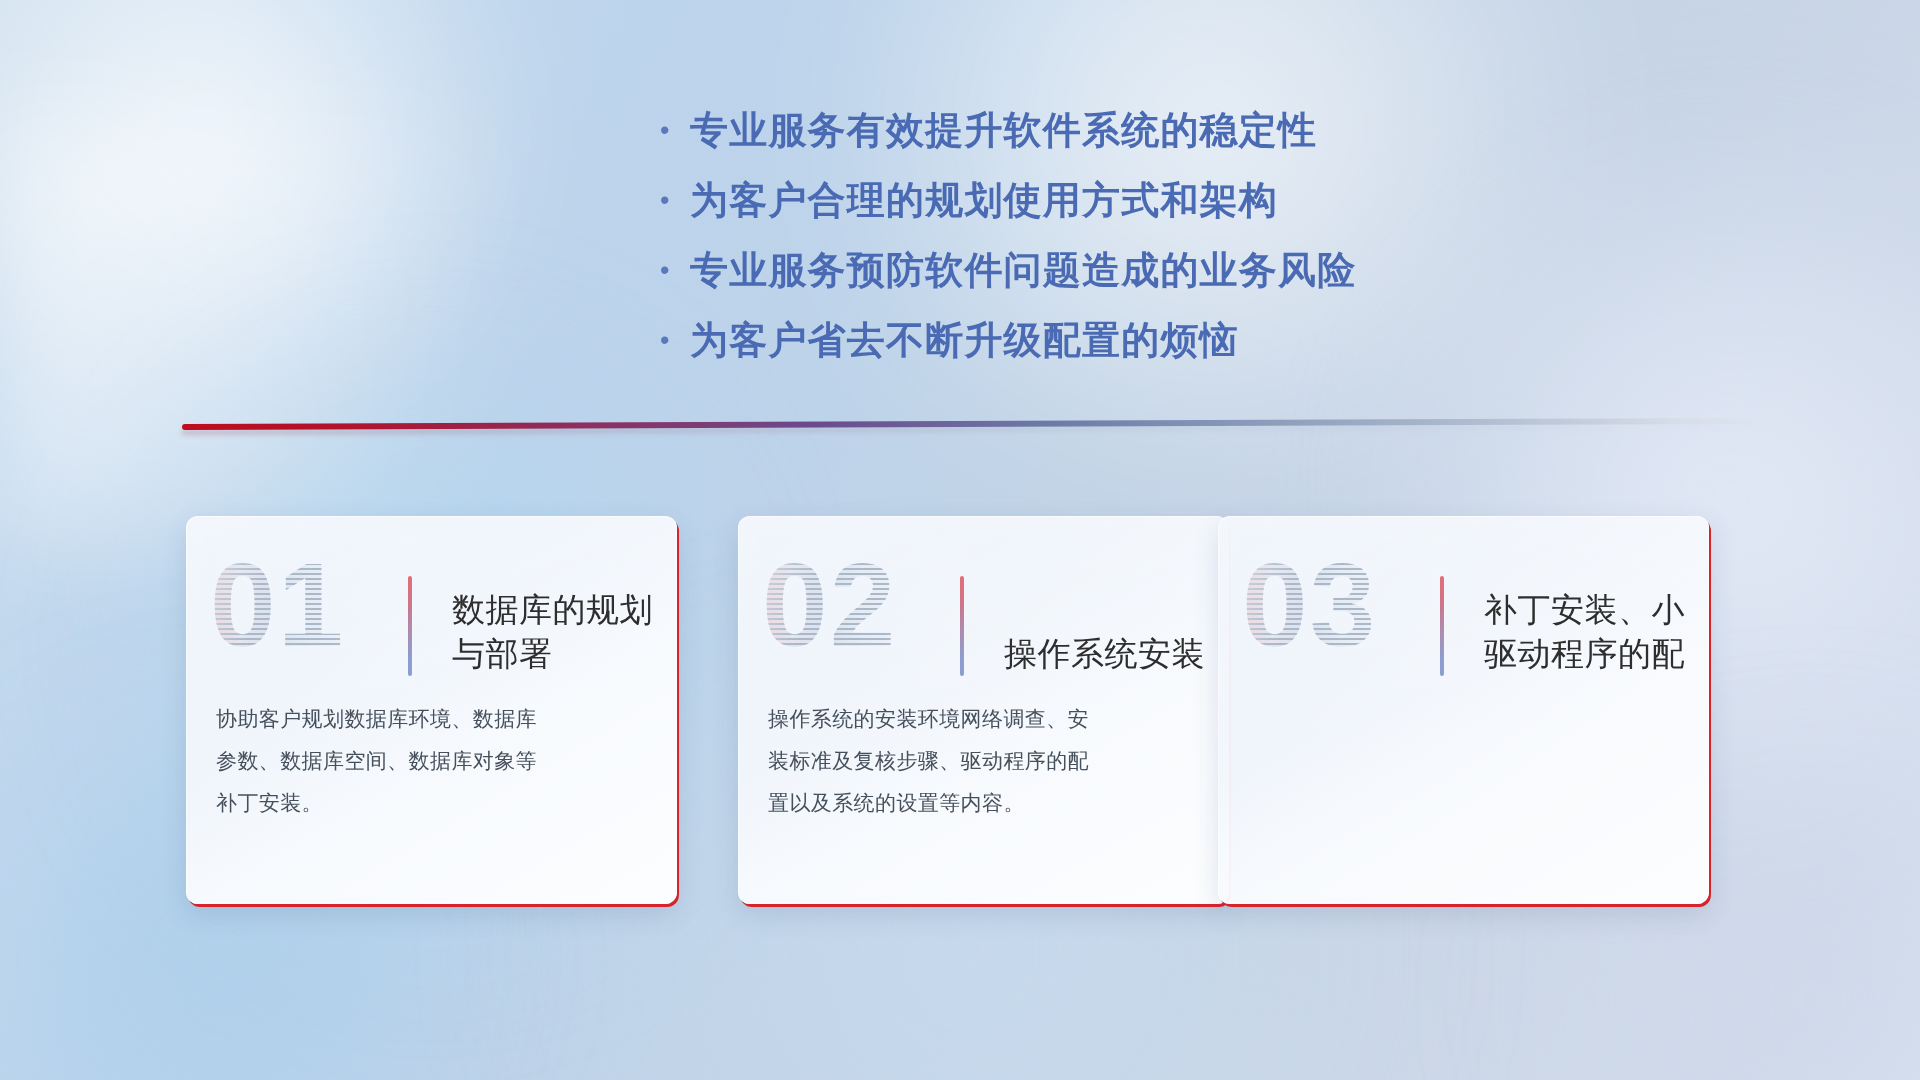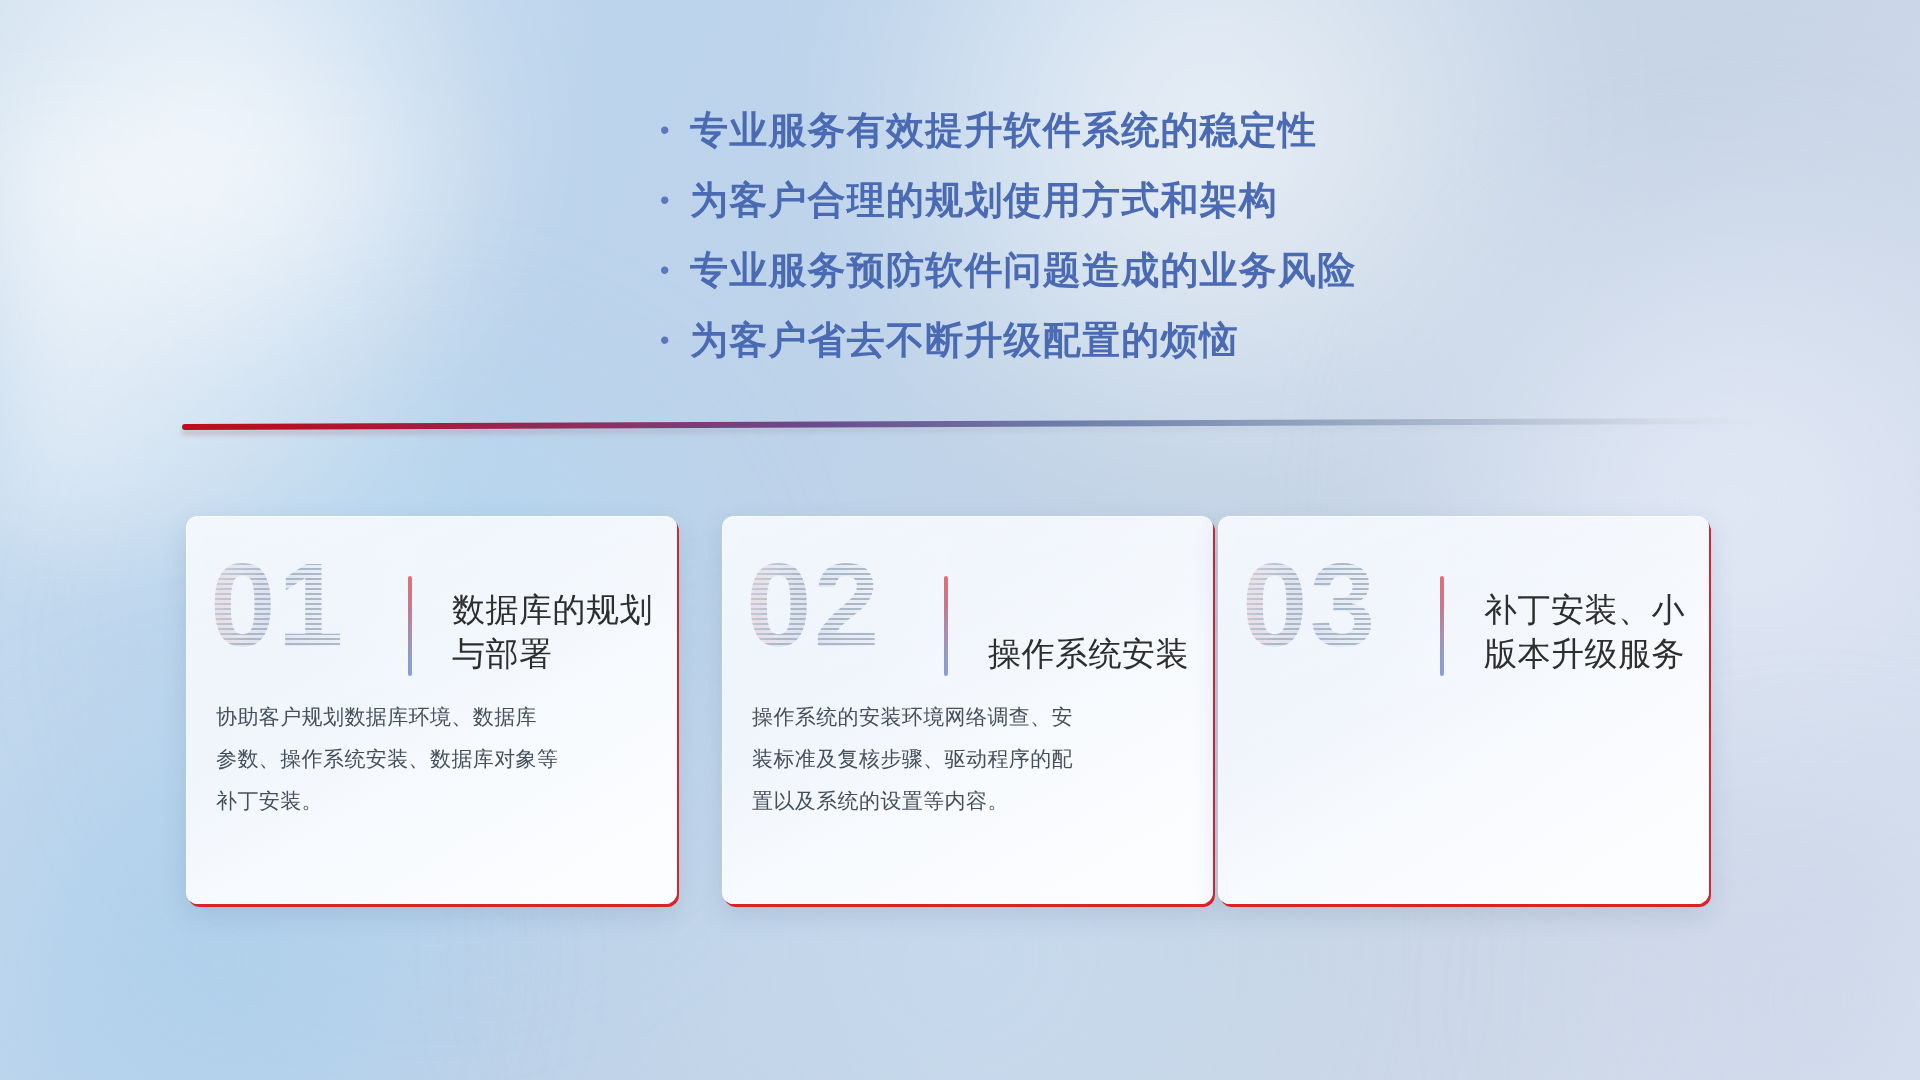--- a/index.html
+++ b/index.html
@@ -100,21 +100,21 @@
       2px 3px 0 0 #d8232a,
       0 10px 26px rgba(60,90,130,.16);
     overflow:hidden;
   }
   .card-sheen {
     position:absolute; left:0; top:0; width:100%; height:100%;
     background:linear-gradient(160deg, rgba(255,255,255,.5), rgba(255,255,255,0) 48%);
     pointer-events:none;
   }
   .card-1 { left:186px; }
-  .card-2 { left:722px; }
+  .card-2 { left:738px; }
   .card-3 { left:1218px; }
 
   .card-head {
     position:absolute; left:0; top:10px; width:100%; height:150px;
     display:flex; align-items:flex-end;gap:12px;
   }
   .num-wrap {
     position:relative; width:186px; flex:0 0 186px;
     height:130px; margin-left:24px;
   }
@@ -158,21 +158,20 @@
     flex:1; padding-left:28px; padding-right:18px;
     font-size:33px; line-height:44px; font-weight:500;
     color:#2e2e2e; letter-spacing:.5px;
   }
   .card-title span { display:block; }
 
   .card-body {
     position:absolute; left:30px; top:182px; width:432px;
     font-size:21px; line-height:42px; color:#46505c;
     letter-spacing:.4px;
-    font-family:Liberation Mono, monospace;
   }
   .card-body span { display:block; white-space:nowrap; }
 </style>
 </head>
 <body>
 
 <div id="bg">
   <div class="bg-base"></div>
   <div class="glow g1"></div>
   <div class="glow g3"></div>
@@ -223,21 +222,21 @@
         <div class="num-fade"></div>
       </div>
       <div class="vbar"></div>
       <div class="card-title">
         <span>数据库的规划</span>
         <span>与部署</span>
       </div>
     </div>
     <div class="card-body">
       <span>协助客户规划数据库环境、数据库</span>
-      <span>参数、操作系统安装、数据库对象等</span>
+      <span>参数、数据库空间、数据库对象等</span>
       <span>补丁安装。</span>
     </div>
   </div>
 
   <div class="card card-2">
     <div class="card-sheen"></div>
     <div class="card-head">
       <div class="num-wrap">
         <div class="num">02</div>
         <div class="num-fade"></div>
@@ -257,18 +256,18 @@
   <div class="card card-3">
     <div class="card-sheen"></div>
     <div class="card-head">
       <div class="num-wrap">
         <div class="num">03</div>
         <div class="num-fade"></div>
       </div>
       <div class="vbar"></div>
       <div class="card-title">
         <span>补丁安装、小</span>
-        <span>版本升级服务</span>
+        <span>驱动程序的配</span>
       </div>
     </div>
   </div>
 
 </div>
 
 </body></html>

